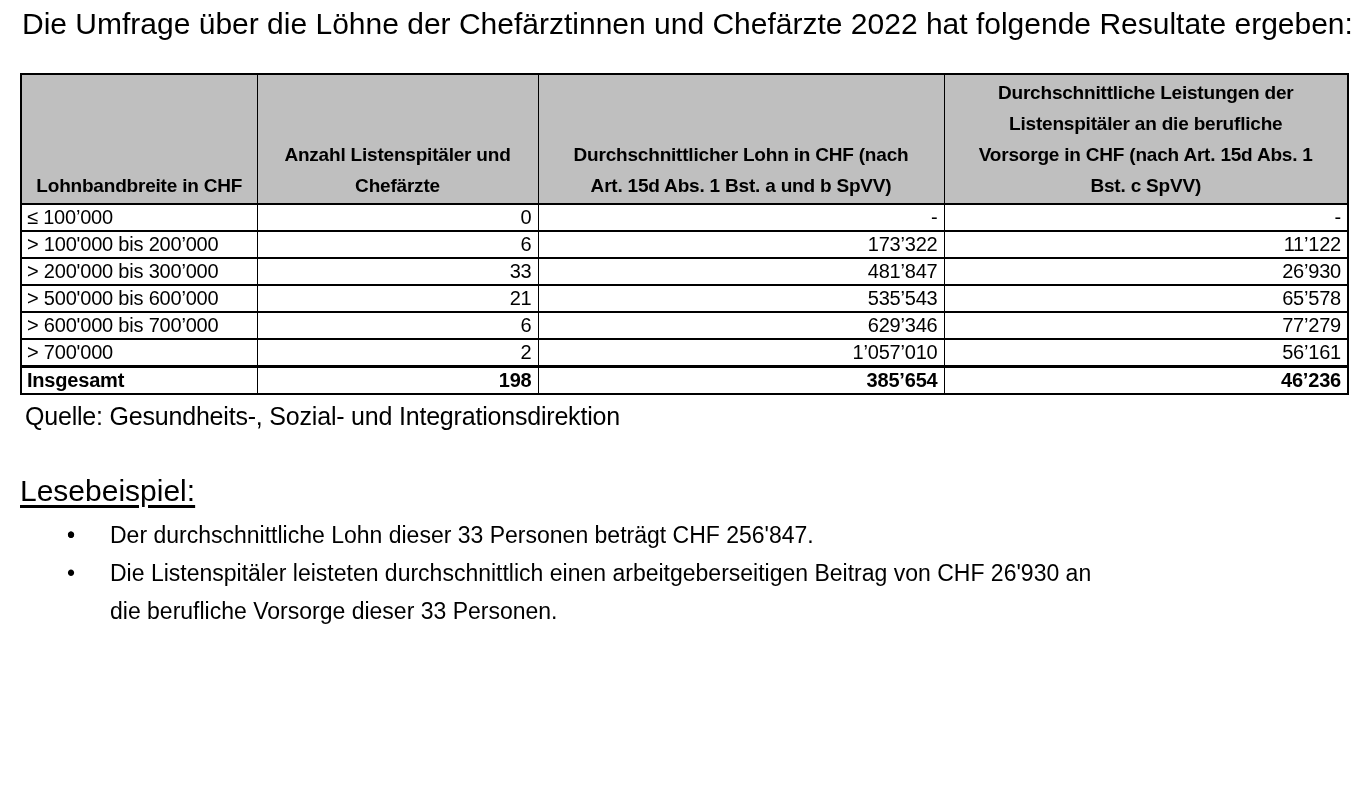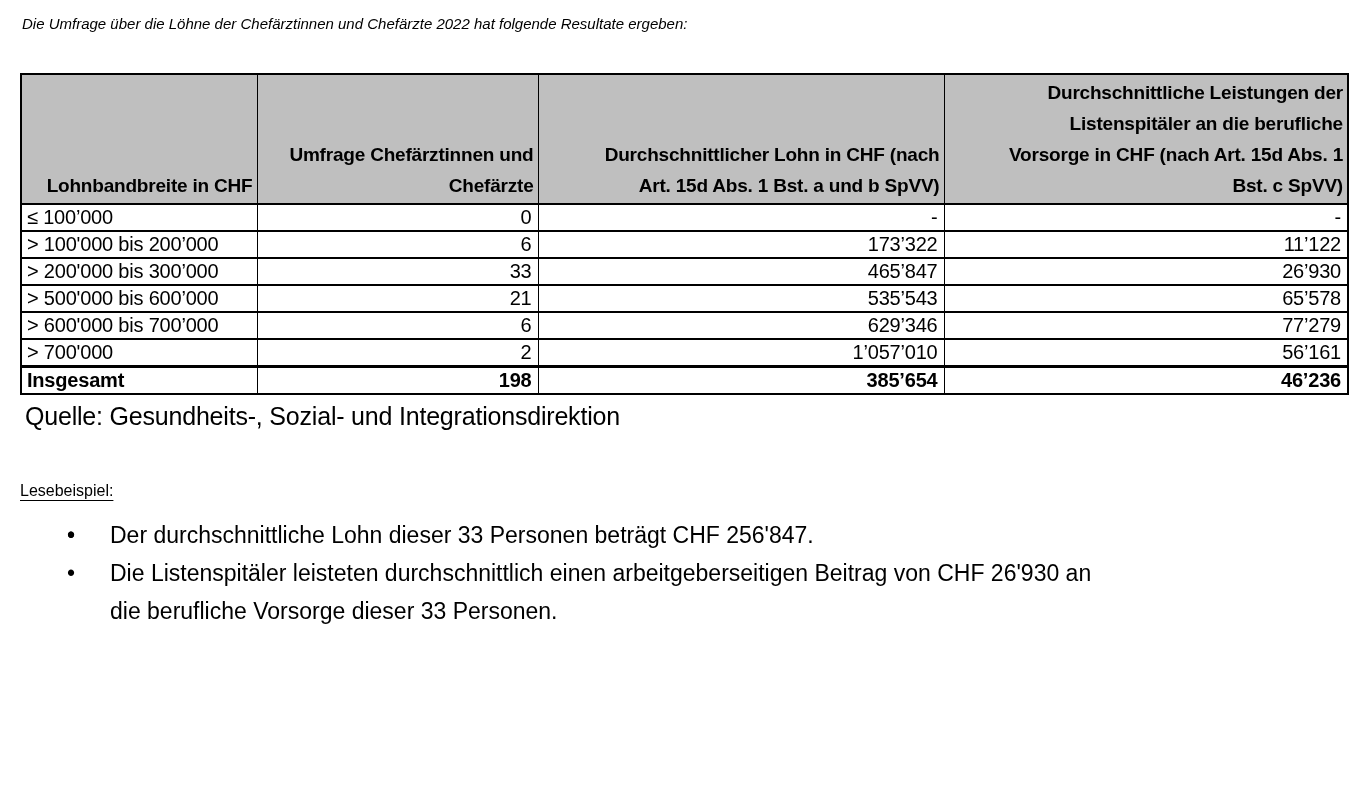--- a/index.html
+++ b/index.html
@@ -11,42 +11,41 @@
   .page {
     position: relative;
     width: 1367px;
     height: 798px;
     background: #ffffff;
     overflow: hidden;
   }
   .title {
     margin: 0;
     padding: 10px 0 0 22px;
-    font-size: 15px;
+    font-size: 30px;
     line-height: 27px;
-    font-style: italic;
   }
   table.salary-table {
     border-collapse: collapse;
     table-layout: fixed;
     margin: 36px 0 0 20px;
     width: 1327px;
     border: 2px solid #000;
   }
   .salary-table col.c1 { width: 236px; }
   .salary-table col.c2 { width: 281px; }
   .salary-table col.c3 { width: 406px; }
   .salary-table col.c4 { width: 404px; }
   .salary-table th {
     background: #bfbfbf;
     border: 2px solid #000;
     border-left-width: 1px;
     border-right-width: 1px;
     vertical-align: bottom;
-    text-align: right;
+    text-align: center;
     font-weight: bold;
     font-size: 19px;
     line-height: 31px;
     padding: 2px 4px 2px 4px;
     height: 130px;
     white-space: pre-line;
     letter-spacing: -0.2px;
   }
   .salary-table td {
     border: 2px solid #000;
@@ -61,21 +60,21 @@
   }
   .salary-table td.num { text-align: right; }
   .salary-table tr.total-row td { border-top-width: 3px; font-weight: bold; }
   .source {
     margin: 7px 0 0 25px;
     font-size: 25px;
     letter-spacing: -0.2px;
   }
   .lese-heading {
     margin: 46px 0 0 20px;
-    font-size: 16px;
+    font-size: 30px;
     line-height: 27px;
   }
   .lese-heading span {
     text-decoration: underline;
     text-underline-offset: 4px;
   }
   ul.bullets {
     list-style: none;
     margin: 12px 0 0 20px;
     padding: 0;
@@ -103,21 +102,21 @@
   <table class="salary-table">
     <colgroup>
       <col class="c1">
         <col class="c2">
         <col class="c3">
         <col class="c4">
     </colgroup>
     <thead>
       <tr>
         <th>Lohnbandbreite in CHF</th>
-        <th>Umfrage Chefärztinnen und
+        <th>Anzahl Listenspitäler und
 Chefärzte</th>
         <th>Durchschnittlicher Lohn in CHF (nach
 Art. 15d Abs. 1 Bst. a und b SpVV)</th>
         <th>Durchschnittliche Leistungen der
 Listenspitäler an die berufliche
 Vorsorge in CHF (nach Art. 15d Abs. 1
 Bst. c SpVV)</th>
       </tr>
     </thead>
     <tbody>
@@ -129,21 +128,21 @@
       </tr>
       <tr>
         <td>&gt; 100'000 bis 200’000</td>
         <td class="num">6</td>
         <td class="num">173’322</td>
         <td class="num">11’122</td>
       </tr>
       <tr>
         <td>&gt; 200'000 bis 300’000</td>
         <td class="num">33</td>
-        <td class="num">465’847</td>
+        <td class="num">481’847</td>
         <td class="num">26’930</td>
       </tr>
       <tr>
         <td>&gt; 500'000 bis 600’000</td>
         <td class="num">21</td>
         <td class="num">535’543</td>
         <td class="num">65’578</td>
       </tr>
       <tr>
         <td>&gt; 600'000 bis 700’000</td>

